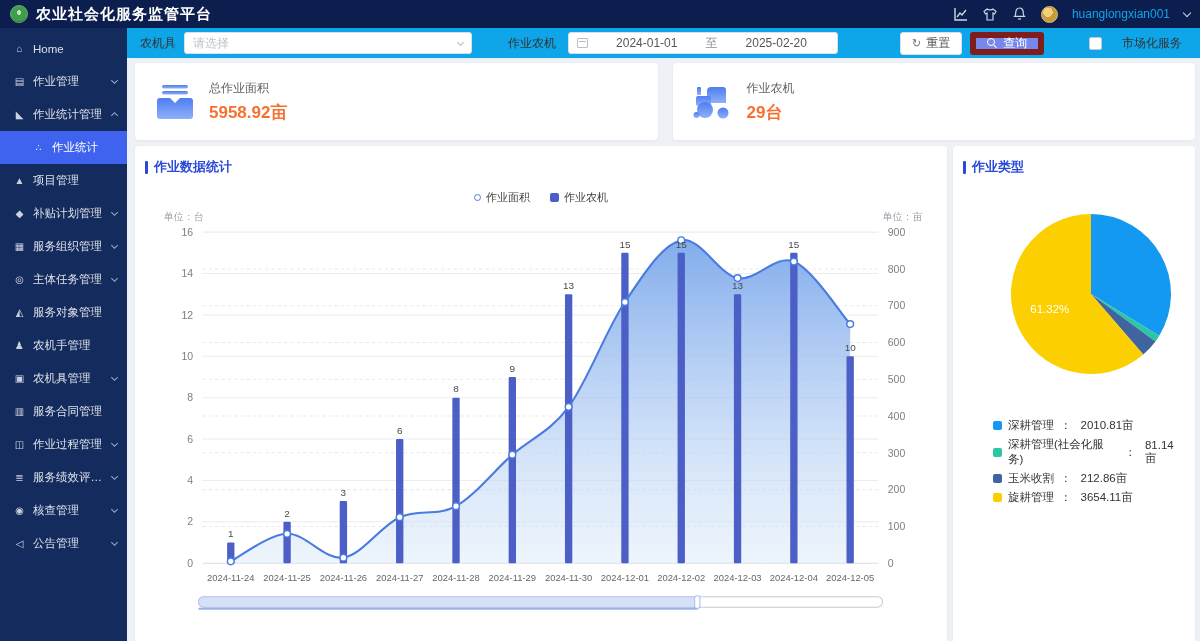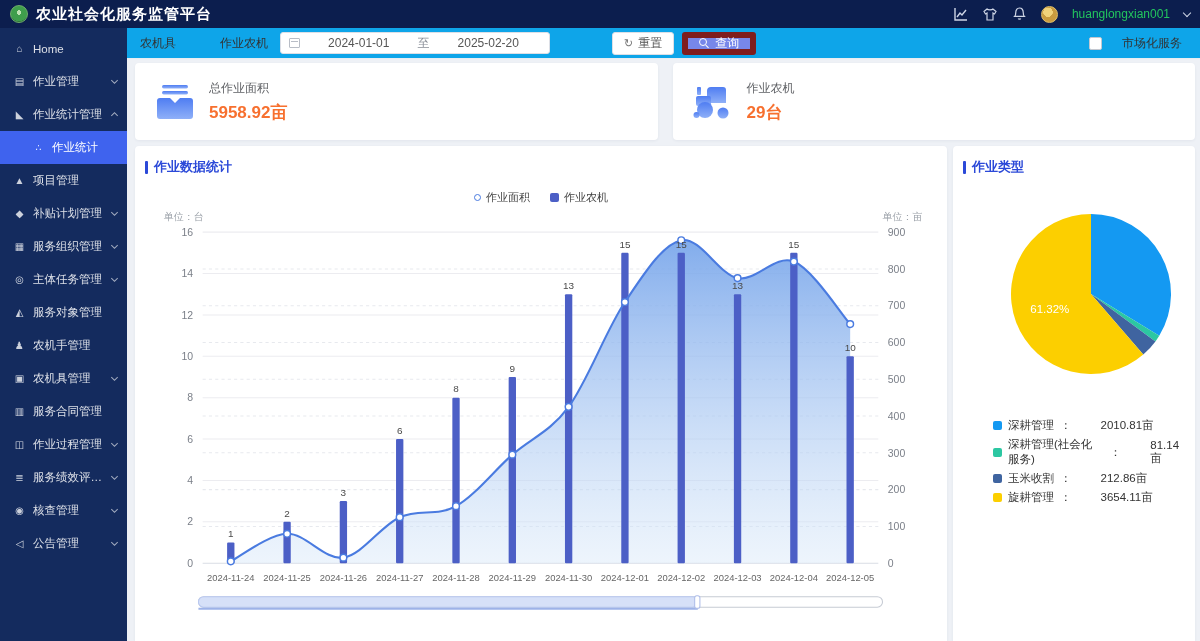--- a/index.html
+++ b/index.html
@@ -8,21 +8,21 @@
   .app{position:relative;width:1200px;height:641px;overflow:hidden;background:#eef1f6;}
 
   
   .header{position:absolute;top:0;left:0;right:0;height:28px;background:#0c1e4e;display:flex;align-items:center;padding:0 10px;color:#fff;}
   .logo{width:18px;height:18px;border-radius:50%;background:radial-gradient(circle at 50% 40%, #bfe3b4 0 18%, #3f9e4c 19% 70%, #2c6f38 71%);border:1px solid #6fae6b;margin-right:8px;flex:0 0 auto;}
   .app-title{font-size:15px;font-weight:bold;letter-spacing:1px;}
   .header-right{margin-left:auto;display:flex;align-items:center;gap:14px;}
   .h-icon{width:15px;height:15px;display:inline-flex;align-items:center;justify-content:center;}
   .h-icon svg{display:block;}
   .avatar{width:17px;height:17px;border-radius:50%;background:radial-gradient(circle at 40% 35%, #f0d27a 0 35%, #c99b3f 36% 100%);border:1px solid #e2c068;}
-  .username{font-size:12px;color:#22c55e;}
+  .username{font-size:12px;color:#0ea5e9;}
   .chev-dn-sm{width:6px;height:6px;border-right:1.5px solid #cfd6e6;border-bottom:1.5px solid #cfd6e6;transform:rotate(45deg);margin-top:-3px;}
 
   
   .sidebar{position:absolute;top:28px;left:0;width:127px;bottom:0;background:#142b5e;padding-top:4px;overflow:hidden;}
   .side-item{display:flex;align-items:center;height:33px;padding:0 10px 0 13px;font-size:11.5px;color:rgba(255,255,255,.85);cursor:pointer;white-space:nowrap;}
   .si-icon{width:13px;margin-right:7px;font-size:10px;text-align:center;opacity:.92;flex:0 0 auto;}
   .si-label{overflow:hidden;text-overflow:ellipsis;}
   .chev{margin-left:auto;width:5px;height:5px;border-right:1.2px solid rgba(255,255,255,.6);border-bottom:1.2px solid rgba(255,255,255,.6);flex:0 0 auto;}
   .chev.down{transform:rotate(45deg);margin-top:-2px;}
   .chev.up{transform:rotate(-135deg);margin-top:2px;}
@@ -66,21 +66,21 @@
   .accent{width:3px;height:13px;background:#2b49d8;border-radius:1px;}
   .chart-legend{display:flex;justify-content:center;align-items:center;gap:20px;margin-top:14px;font-size:11px;color:#444;}
   .lg-item{display:flex;align-items:center;gap:5px;cursor:pointer;}
   .lg-ring{width:7px;height:7px;border-radius:50%;border:1.6px solid #3b63e8;background:#fff;}
   .lg-square{width:9px;height:9px;border-radius:2px;background:#4c5fc6;}
   #combo-chart{display:block;margin-top:2px;width:100%;height:auto;font-family:inherit;}
   #pie-chart{display:block;margin:6px auto 0;font-family:inherit;}
   .pie-legend{margin:4px 0 0 30px;display:flex;flex-direction:column;gap:4px;font-size:11.5px;color:#333;}
   .pie-row{display:flex;align-items:center;gap:6px;}
   .pie-swatch{width:9px;height:9px;border-radius:2px;flex:0 0 auto;}
-  .pie-val{margin-left:23px;}
+  .pie-val{margin-left:3px;}
 </style>
 </head>
 <body>
 
 <div class="app">
 
   <div class="header">
     <span class="logo"></span>
     <span class="app-title">农业社会化服务监管平台</span>
     <div class="header-right">
@@ -181,20 +181,24 @@
         <span class="si-icon">◁</span>
         <span class="si-label">公告管理</span>
         <span class="chev down"></span>
       </div>
   </div>
 
   <div class="main">
 
     <div class="filter-bar">
       <span class="f-label">农机具</span>
+      <div class="select">
+        <span>请选择</span>
+        <span class="chev2"></span>
+      </div>
       <span class="f-label" style="margin-left:36px;">作业农机</span>
       <div class="date-range">
         <span class="cal-icon"></span>
         <span class="d-start">2024-01-01</span>
         <span class="d-to">至</span>
         <span class="d-end">2025-02-20</span>
       </div>
       <div class="btn btn-reset">
         <span class="icon-refresh">↻</span>
         <span>重置</span>

